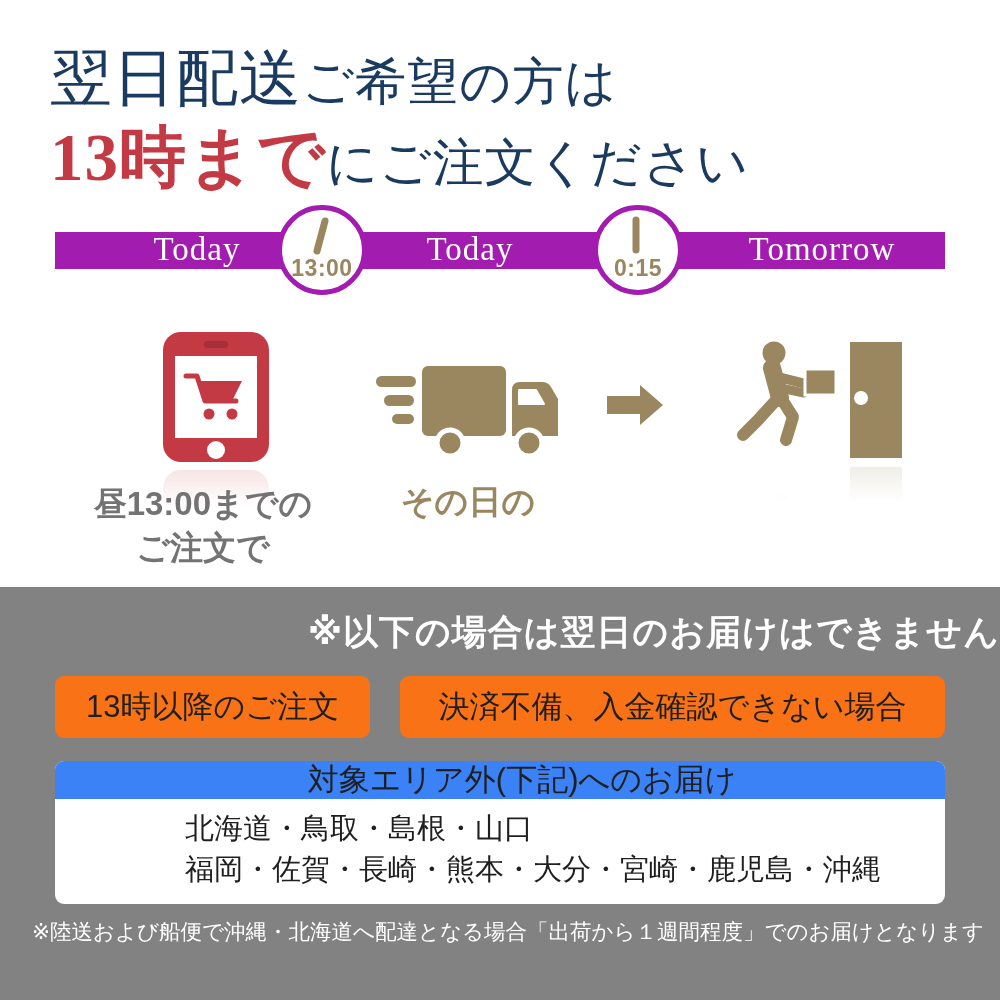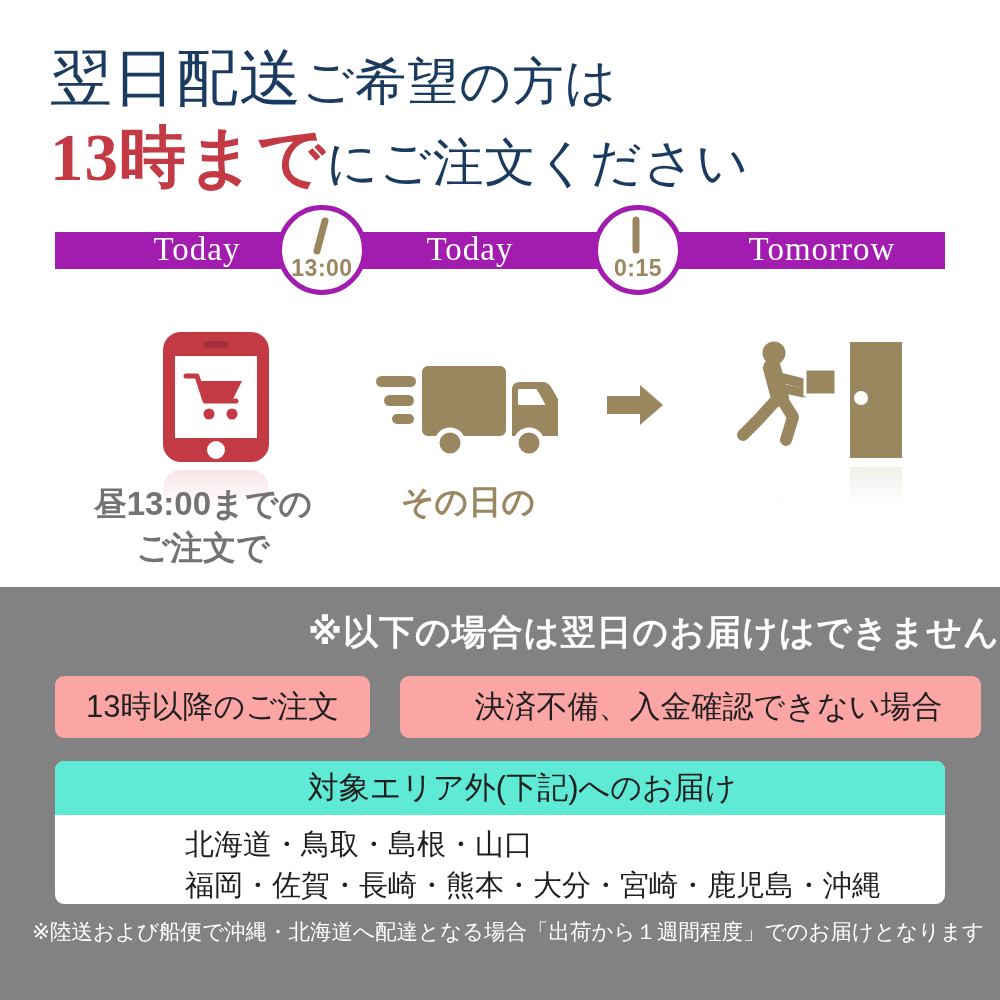--- a/index.html
+++ b/index.html
@@ -46,28 +46,28 @@
   .caption{position:absolute;transform:translateX(-50%);text-align:center;
     font-weight:700;font-size:33px;line-height:1.32;white-space:nowrap;}
   .cap1{left:203px;top:482px;color:#737373;}
   .cap2{left:468px;top:480px;color:#9a8760;}
   .cap3{left:792px;top:480px;color:#9a8760;}
 
   
   .gray{position:absolute;left:0;top:587px;width:1000px;height:413px;background:#828282;}
   .gray-heading{position:absolute;top:22px;left:0;right:0;text-align:right;
     color:#ffffff;font-size:35px;font-weight:700;letter-spacing:1px;white-space:nowrap;}
-  .nbox{position:absolute;top:89px;height:62px;background:#fca5a5;border-radius:9px;
+  .nbox{position:absolute;top:89px;height:62px;background:#f97316;border-radius:9px;
     display:flex;align-items:center;justify-content:center;
     font-size:31px;color:#1f1f1f;white-space:nowrap;}
   .nbox1{left:55px;width:315px;}
-  .nbox2{left:400px;width:545px;padding-left:36px;}
+  .nbox2{left:400px;width:545px;}
   .area-box{position:absolute;left:55px;top:174px;width:890px;height:143px;
     border-radius:9px;overflow:hidden;background:#ffffff;}
-  .area-head{height:54px;background:#5eead4;display:flex;align-items:center;justify-content:center;
+  .area-head{height:38px;background:#3b82f6;display:flex;align-items:center;justify-content:center;
     font-size:31px;color:#1f1f1f;white-space:nowrap;padding-left:44px;}
   .area-body{padding:9px 0 0 130px;font-size:29px;color:#1f1f1f;line-height:1.42;}
   .area-line{white-space:nowrap;}
   .footnote{position:absolute;left:0;right:0;top:330px;text-align:center;
     color:#ffffff;font-size:21.5px;white-space:nowrap;letter-spacing:0;padding-left:16px;}
 </style>
 </head>
 <body>
 
 <div class="canvas">

